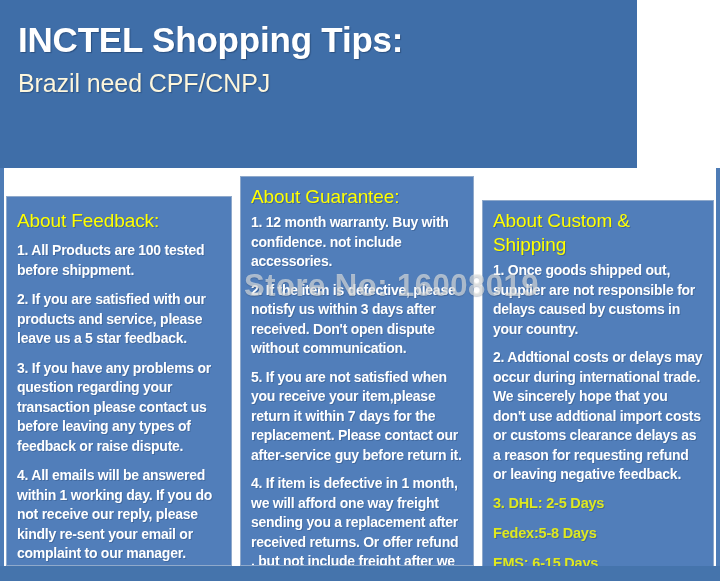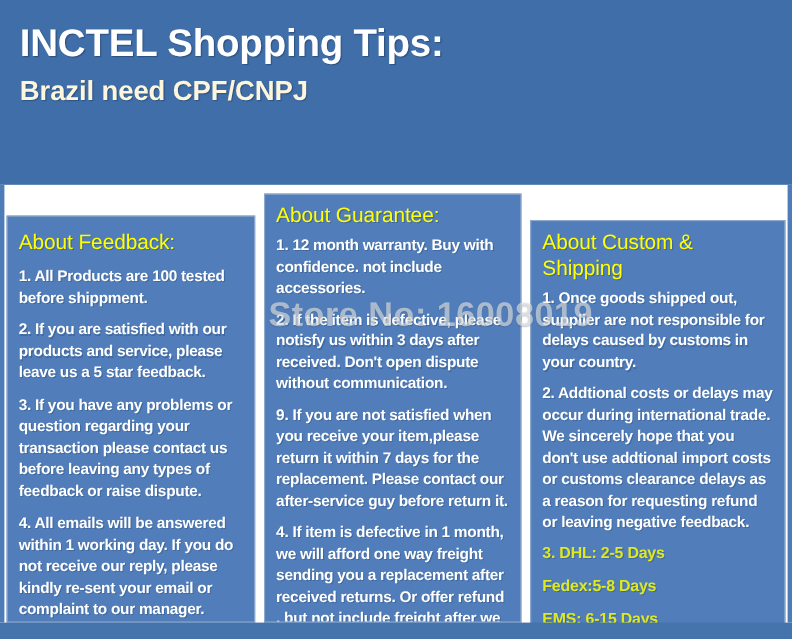--- a/index.html
+++ b/index.html
@@ -14,38 +14,38 @@
     overflow: hidden;
     background: #ffffff;
     font-family: "Liberation Sans", sans-serif;
   }
 
   
   .header {
     position: absolute;
     left: 0;
     top: 0;
-    width: 720px;
+    width: 637px;
     height: 168px;
     background: #3f6ea8;
     box-sizing: border-box;
     padding: 18px 0 0 18px;
   }
   .header-title {
     font-size: 35px;
     font-weight: bold;
     color: #ffffff;
     letter-spacing: -0.2px;
     line-height: 44px;
     text-shadow: 1px 1px 1px rgba(20,45,80,0.45);
     white-space: nowrap;
   }
   .header-sub {
     font-size: 25px;
-    font-weight: bold;
+    font-weight: normal;
     color: #fdf6dc;
     line-height: 31px;
     letter-spacing: -0.1px;
     text-shadow: 1px 1px 1px rgba(20,45,80,0.40);
     white-space: nowrap;
   }
   .header-sub.first { margin-top: 6px; }
 
   
   .footer-band {
@@ -152,21 +152,21 @@
     <p class="panel-item">1. All Products are 100  tested before shippment.</p>
     <p class="panel-item">2. If you are satisfied with our products and service, please leave us a 5  star feedback.</p>
     <p class="panel-item">3. If you have any problems or question regarding your transaction please contact us before leaving any types of feedback or  raise dispute.</p>
     <p class="panel-item">4. All emails will be answered within 1  working day. If you do not receive our reply, please kindly re-sent your email or complaint to our manager.</p>
   </div>
 
   <div class="panel" id="panel-guarantee">
     <div class="panel-heading">About  Guarantee:</div>
     <p class="panel-item">1. 12 month warranty. Buy with confidence. not include accessories.</p>
     <p class="panel-item">2. If the item  is defective, please notisfy us within 3 days after received. Don't open dispute without communication.</p>
-    <p class="panel-item">9. If you are not satisfied when you receive your item,please return it within 7 days for the replacement. Please contact our after-service guy before return it.</p>
+    <p class="panel-item">5. If you are not satisfied when you receive your item,please return it within 7 days for the replacement. Please contact our after-service guy before return it.</p>
     <p class="panel-item">4. If item is defective in 1 month, we will afford one way freight sending you a replacement after received returns. Or offer refund , but not include freight after we received returns.</p>
   </div>
 
   <div class="panel" id="panel-shipping">
     <div class="panel-heading">About Custom  &amp; Shipping</div>
     <p class="panel-item">1. Once goods shipped out, supplier are not responsible for delays caused by customs in your country.</p>
     <p class="panel-item">2. Addtional costs or delays may occur during international trade. We sincerely hope that you don't use addtional import costs or customs clearance delays as a reason for requesting refund or leaving negative feedback.</p>
     <p class="ship-line">3. DHL: 2-5  Days</p>
     <p class="ship-line">Fedex:5-8 Days</p>
     <p class="ship-line">EMS: 6-15  Days</p>

